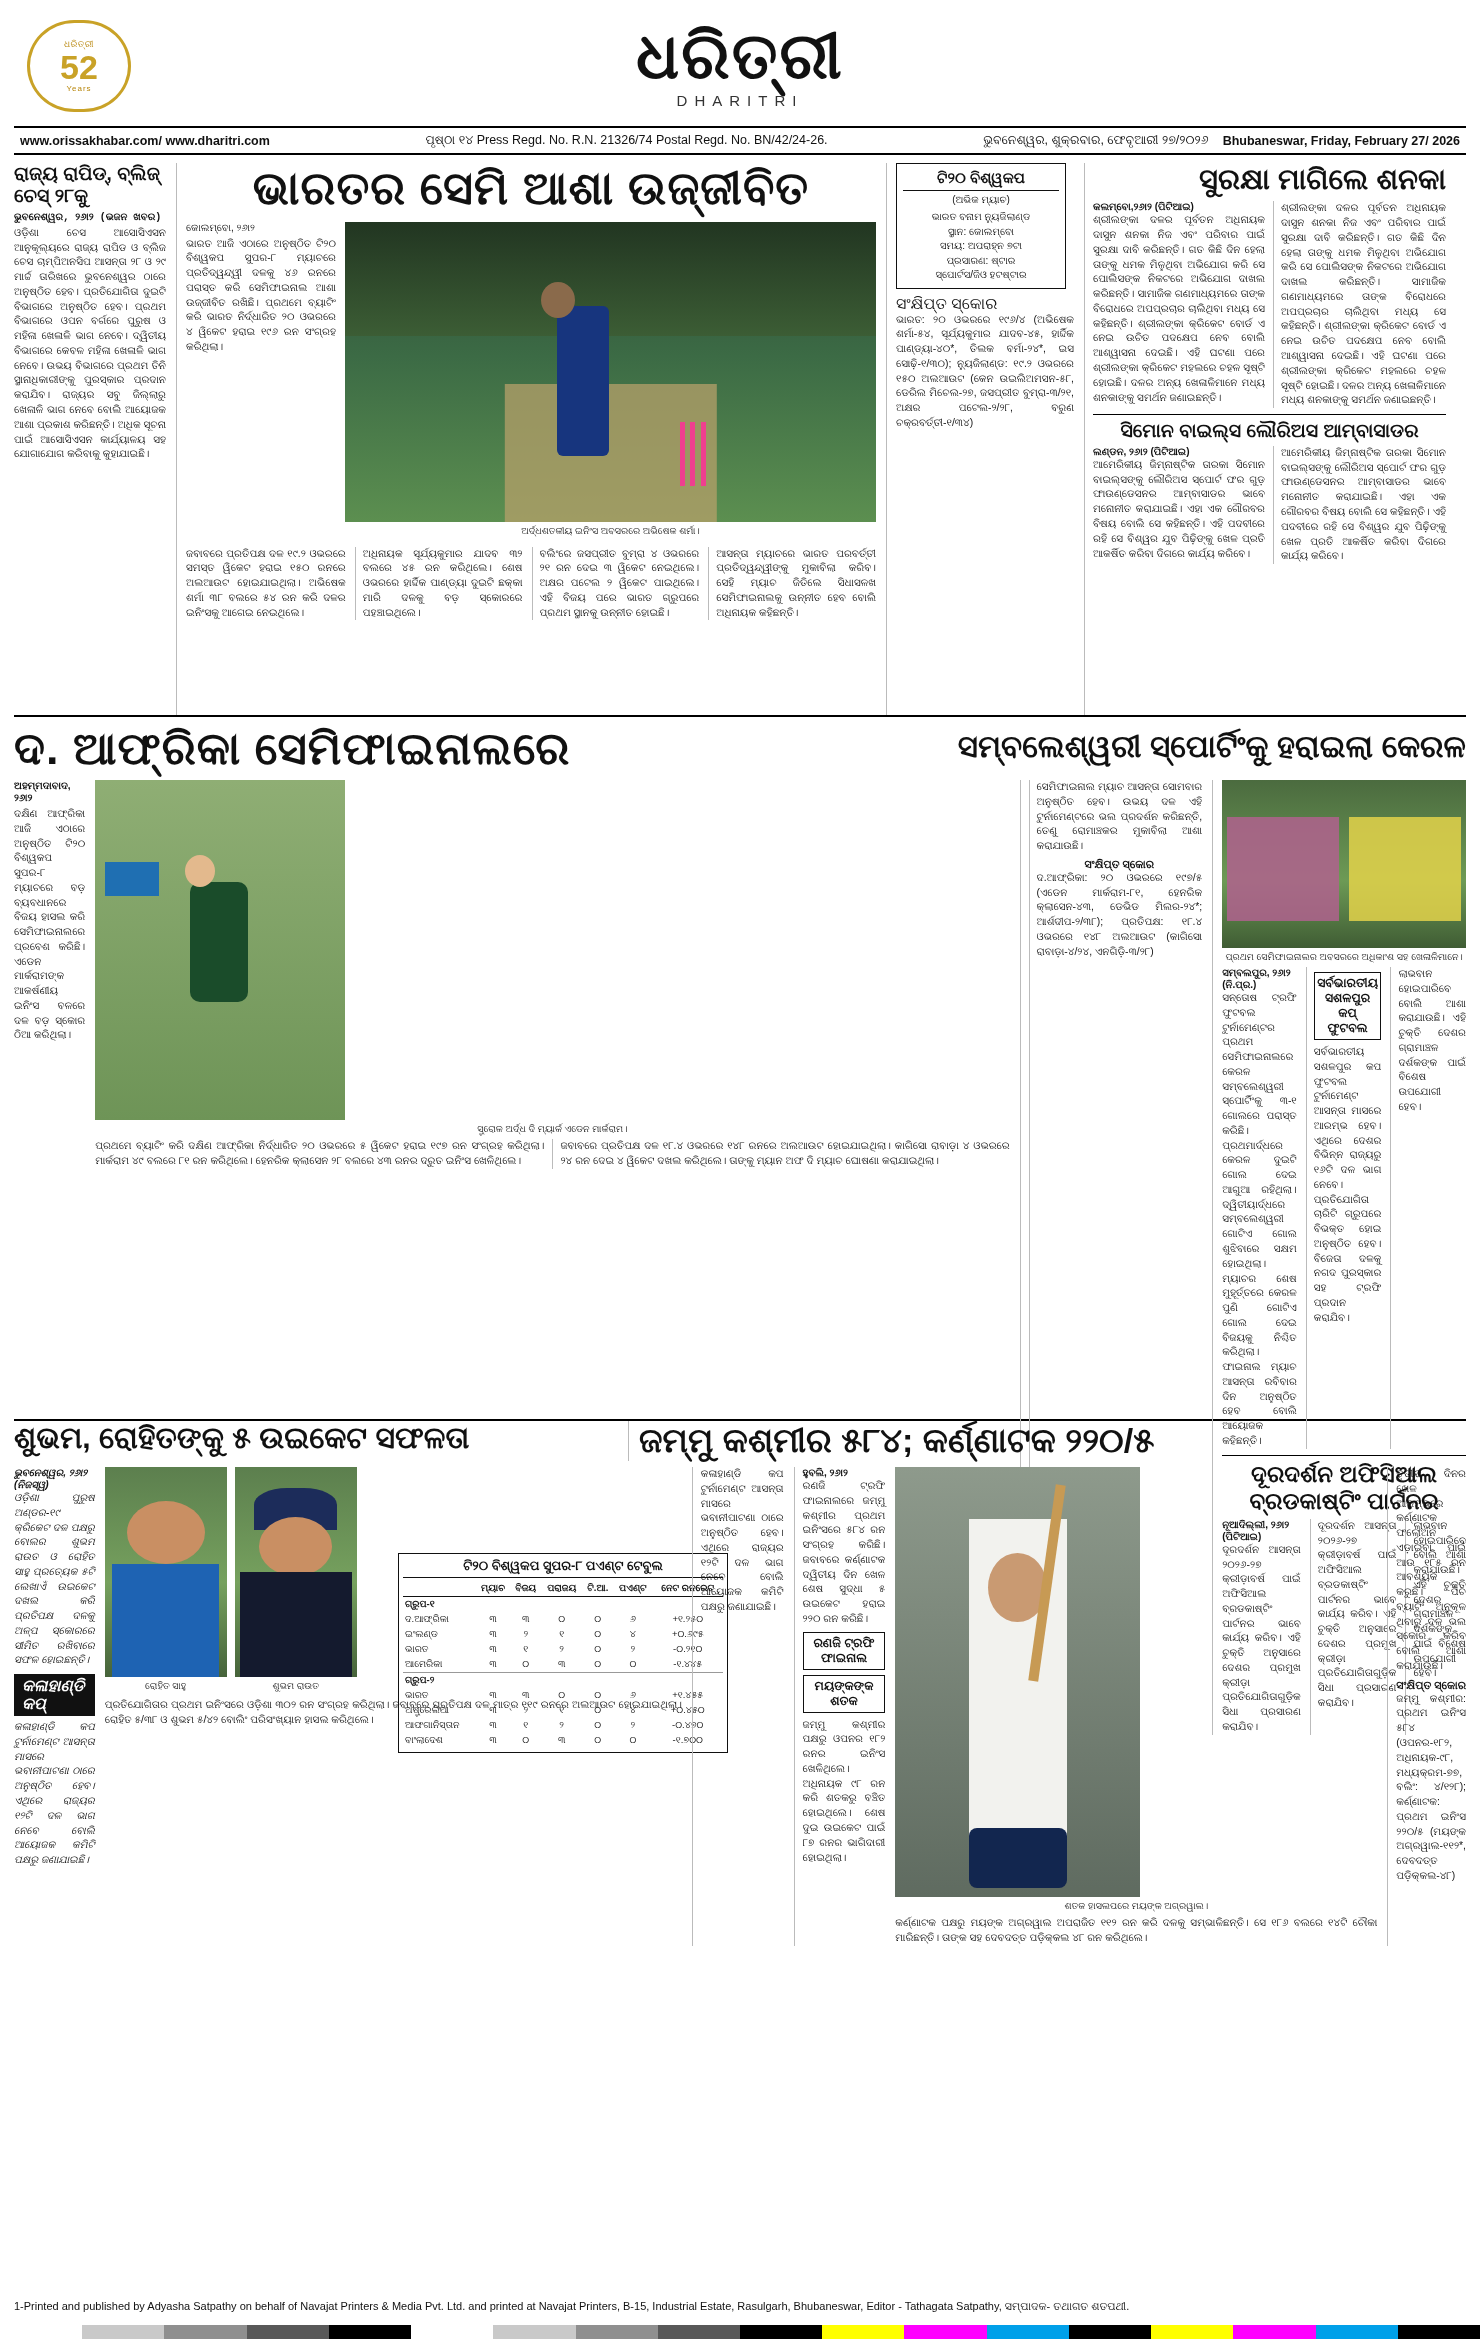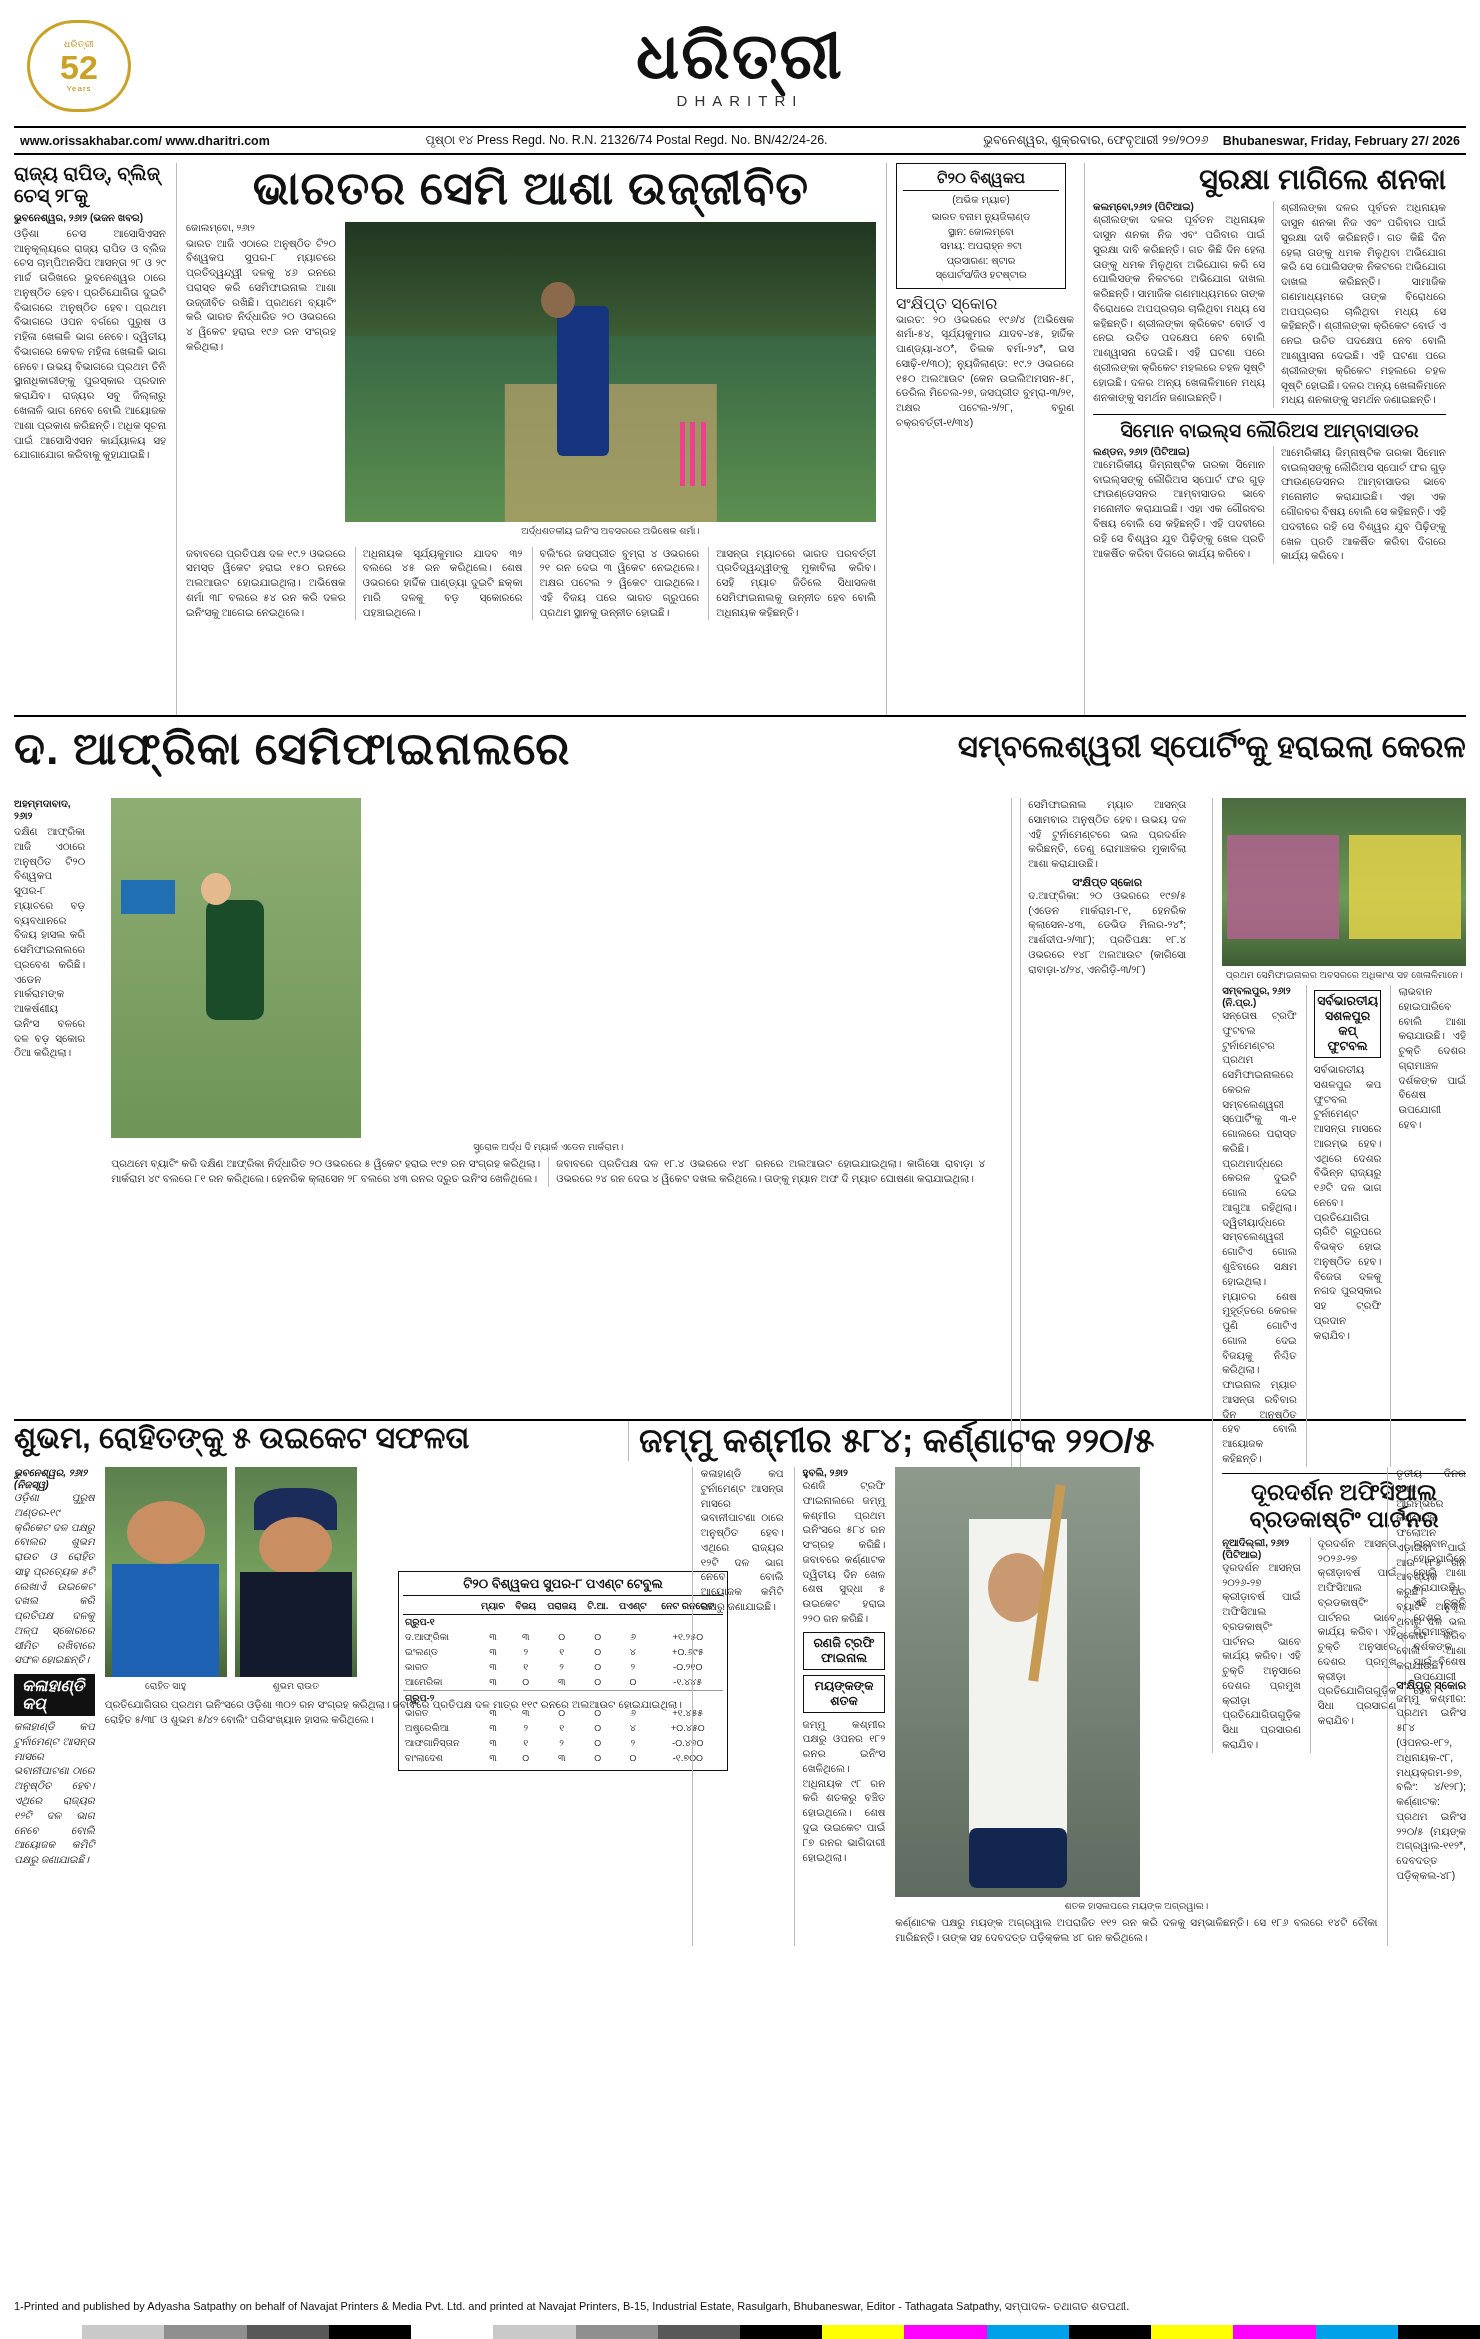--- a/index.html
+++ b/index.html
@@ -33,21 +33,21 @@
   .ruleline .seg.right { font-weight:bold; }
 
   
   .odia-body { font-size:10.4px; line-height:1.42; text-align:justify; color:#141414; }
   .col-rule { border-left:1px solid #bbb; }
 
   
   .sec1 { display:flex; gap:10px; padding-top:8px; height:560px; }
   .s1-left { width:152px; }
   .s1-left .sub-hdl { font-size:19px; font-weight:bold; line-height:1.18; margin-bottom:4px; }
-  .s1-left .dateline { font-size:10px; font-weight:bold; margin:4px 0 3px; }
+  .s1-left .dateline { font-size:10px; font-weight:bold; margin:4px 0 3px;font-family:Liberation Mono, monospace; }
   .s1-mid { width:700px; }
   .s1-mid .mainhdl { font-size:46px; font-weight:bold; text-align:center; line-height:1.1; letter-spacing:1px; margin:0 0 8px; }
   .photo { background:linear-gradient(180deg,#2e4a36 0%,#3c6b45 45%,#5c8f50 100%); position:relative; overflow:hidden; }
   .photo.cricket1 { height:300px; }
   .cap { font-size:9.5px; text-align:center; padding:3px 2px 4px; color:#222; }
   .s1-cols { display:flex; gap:9px; margin-top:6px;justify-content:space-between; }
   .s1-cols .c { flex:1; }
   .s1-right { width:560px; display:flex; gap:10px; }
 
   .scorebox { border:1.5px solid #111; padding:5px 6px; width:170px; }
@@ -55,21 +55,21 @@
   .scorebox .sb-sub { text-align:center; font-size:10px; margin-bottom:4px; }
   .scorebox .sb-line { font-size:10px; line-height:1.45; text-align:center; }
 
   .right-hdl { font-size:29px; font-weight:bold; text-align:right; line-height:1.15; }
 
   
   .sec2 { padding-top:6px; height:700px; }
   .sec2-head { display:flex; }
   .sec2-hdl { font-size:45px; font-weight:bold; width:700px; letter-spacing:1px; }
   .sec2-hdl2 { font-size:31px; font-weight:bold; flex:1; text-align:right; padding-top:6px; }
-  .sec2-body { display:flex; gap:26px; margin-top:22px; }
+  .sec2-body { display:flex; gap:10px; margin-top:4px; }
   .s2-c1 { width:110px; }
   .s2-photo { width:250px; height:340px; background:linear-gradient(180deg,#7fa36a 0%,#8fb472 40%,#6d9559 100%); position:relative; overflow:hidden; }
   .s2-mid { width:330px; display:flex; gap:9px; }
   .s2-right { flex:1; }
   .team-photo { width:100%; height:168px; background:linear-gradient(180deg,#4b6b3f 0%,#6d9a55 60%,#3f5c34 100%); position:relative; overflow:hidden; }
 
   .table-box { border:1.2px solid #111; padding:4px; margin-top:6px; }
   .table-box .tb-title { text-align:center; font-weight:bold; font-size:13px; border-bottom:1px solid #111; padding-bottom:3px; margin-bottom:3px; }
   table.pts { width:100%; border-collapse:collapse; font-size:9.5px; }
   table.pts th, table.pts td { padding:1.5px 2px; text-align:center; }

